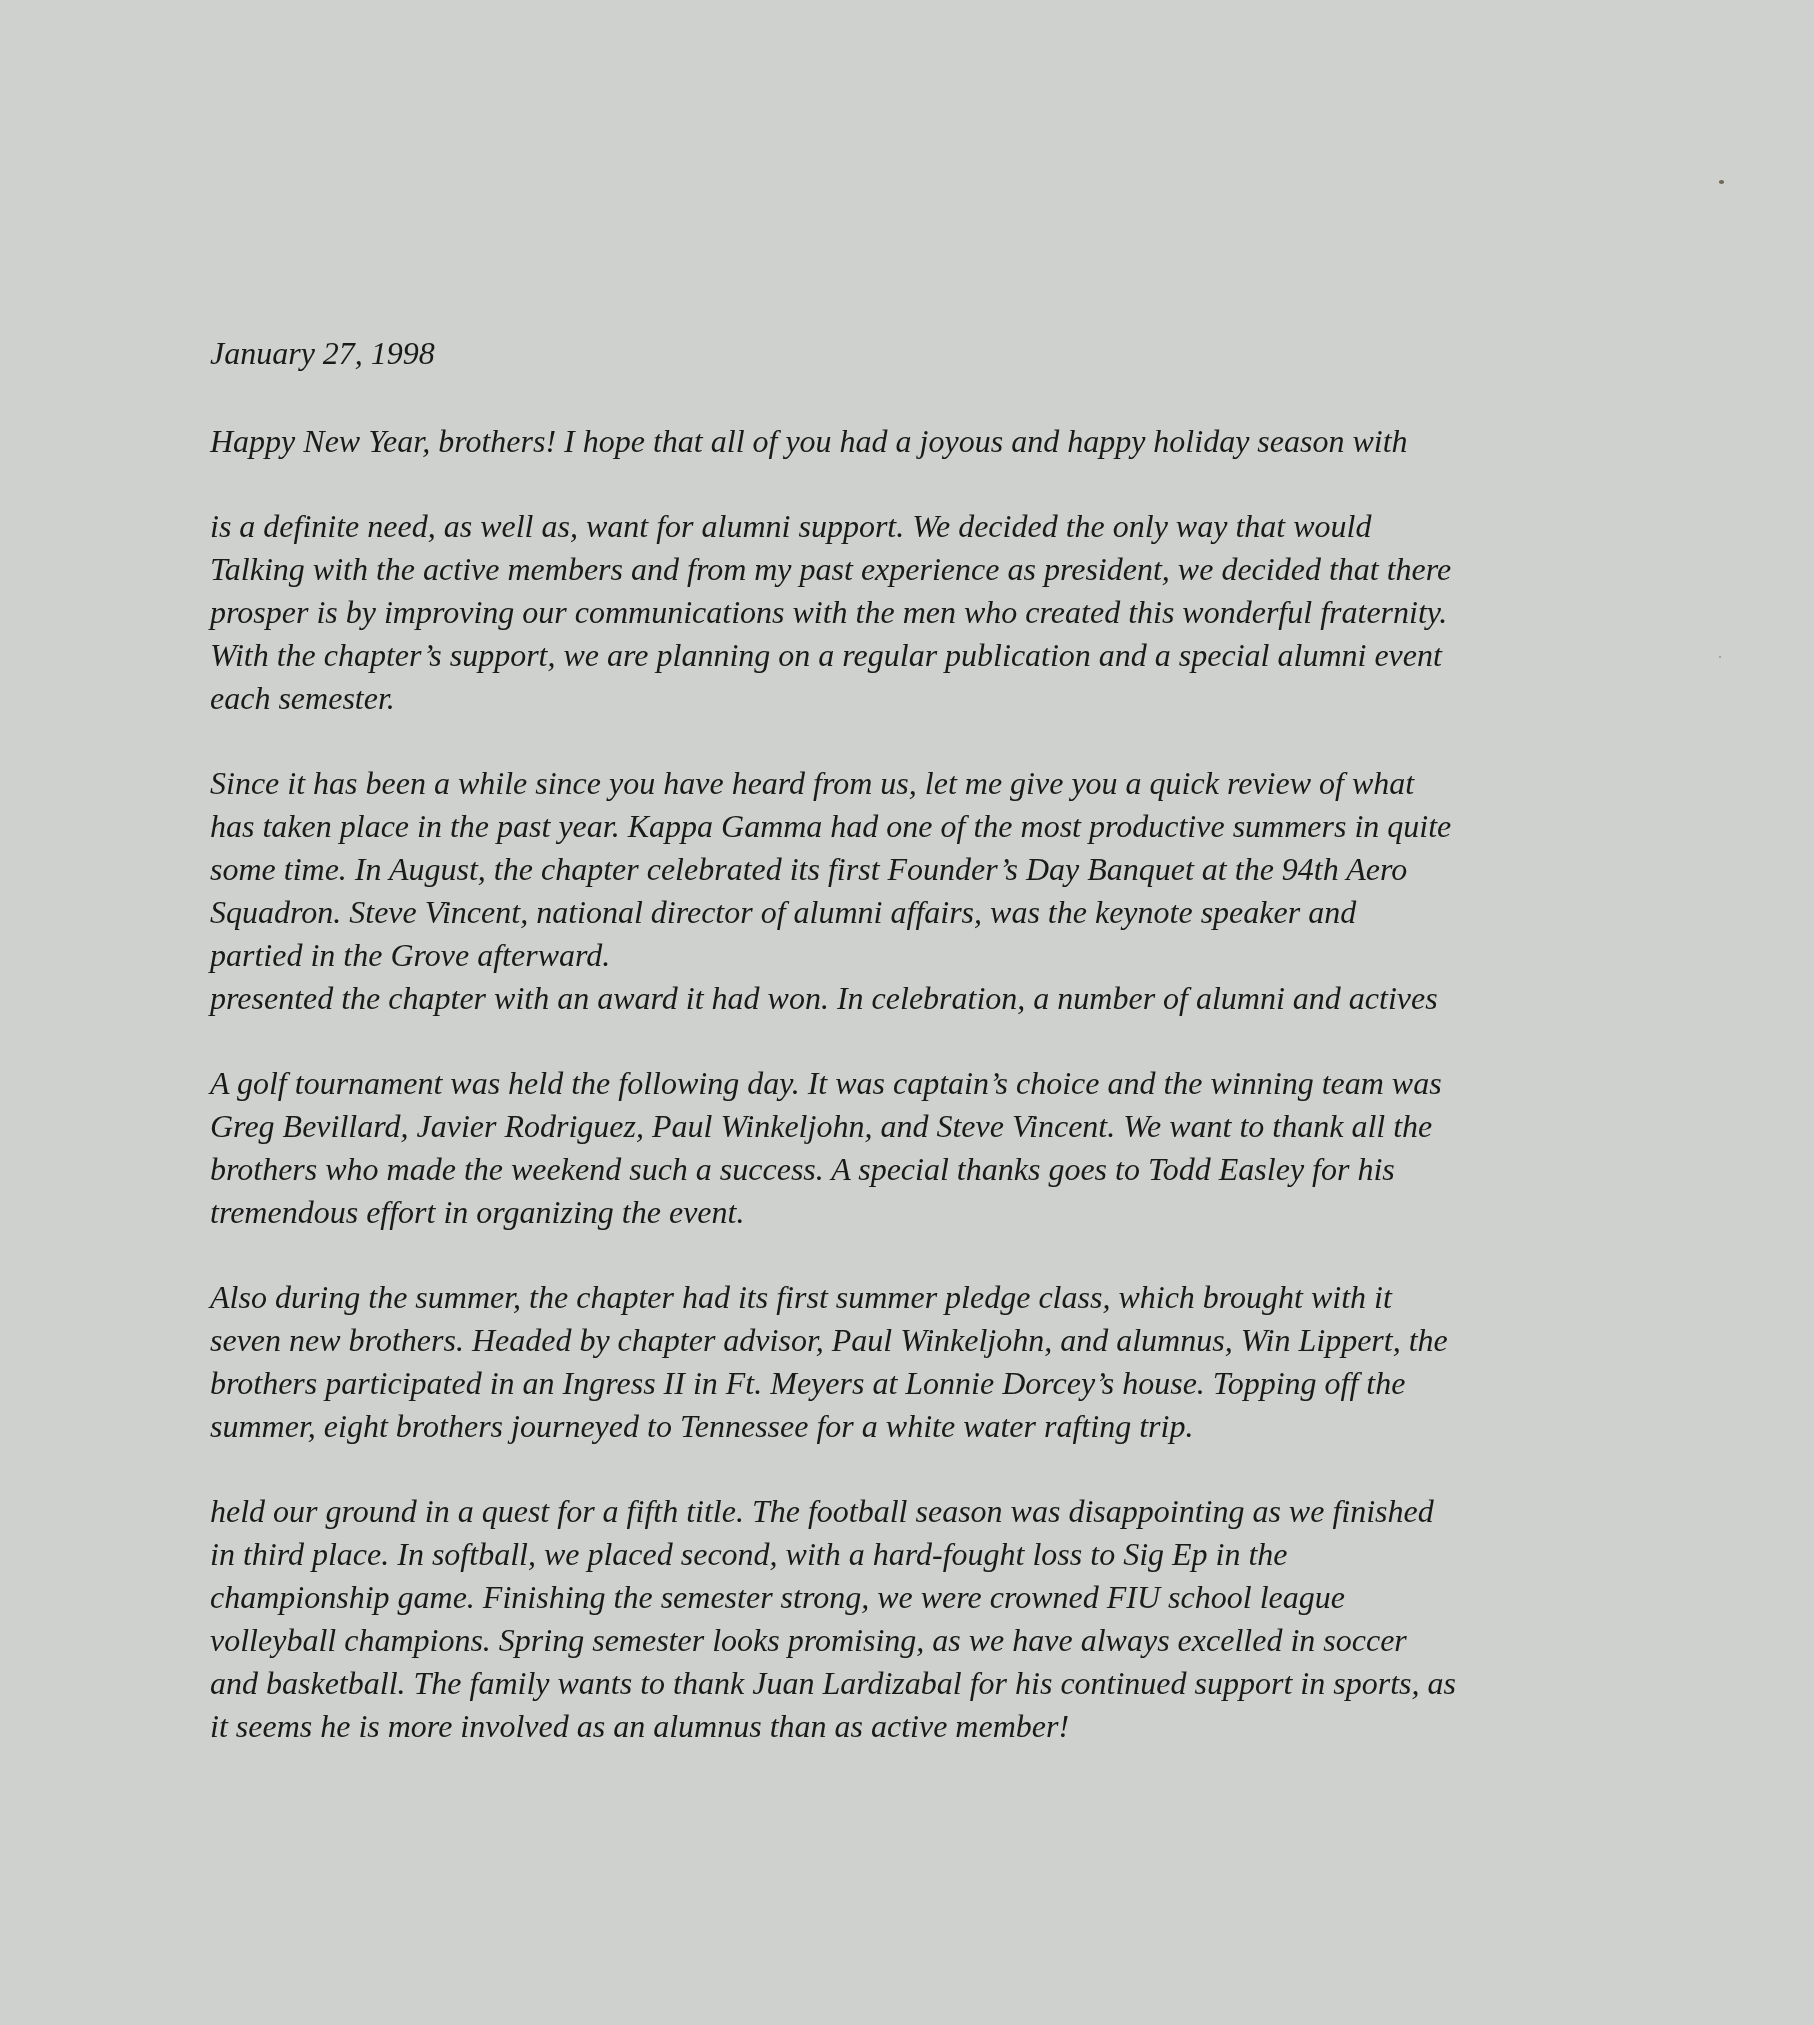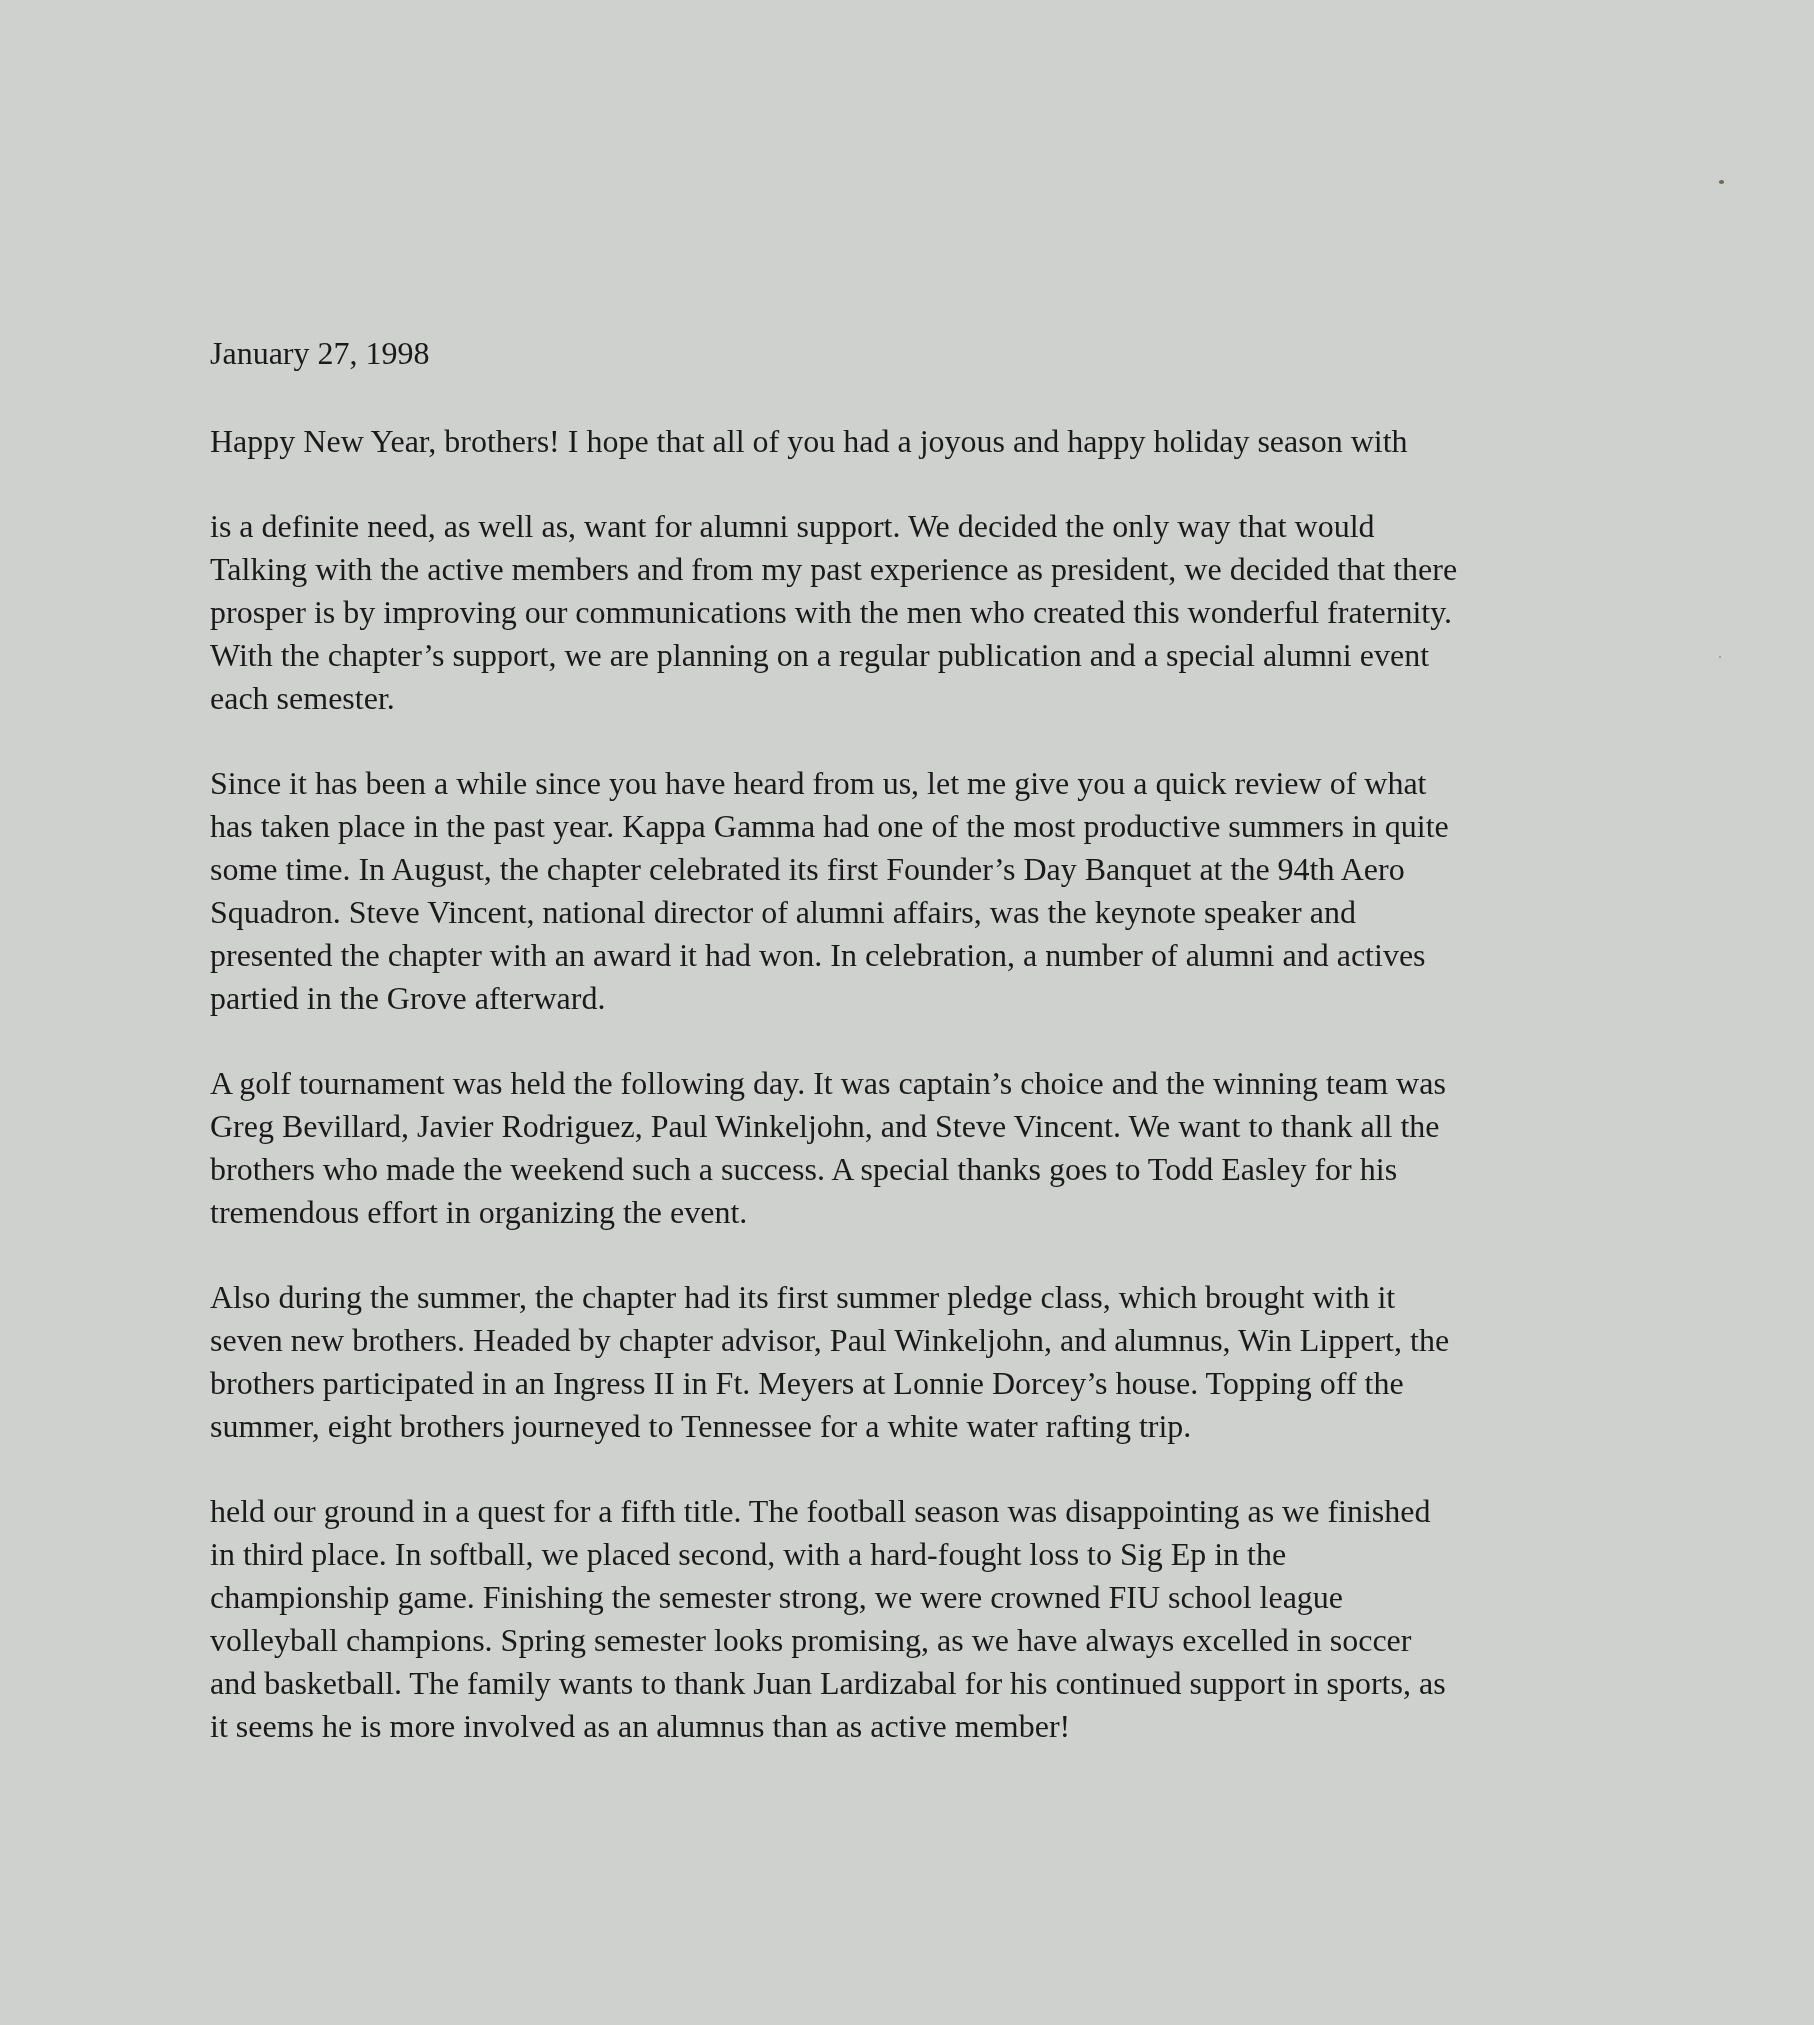--- a/index.html
+++ b/index.html
@@ -15,20 +15,21 @@
   }
   .page {
     position: absolute;
     left: 210px;
     top: 332px;
     width: 1426px;
     font-family: "Liberation Serif", "DejaVu Serif", serif;
     font-size: 32px;
     line-height: 43px;
     color: #1a1a1a;
+    font-style: italic;
   }
   .date {
     margin: 0 0 45px 0;
   }
   .para {
     margin: 0 0 42px 0;
   }
   .line {
     display: block;
     white-space: nowrap;
@@ -71,22 +72,22 @@
     <span class="line">prosper is by improving our communications with the men who created this wonderful fraternity.</span>
     <span class="line">With the chapter’s support, we are planning on a regular publication and a special alumni event</span>
     <span class="line">each semester.</span>
   </div>
 
   <div class="para">
     <span class="line">Since it has been a while since you have heard from us, let me give you a quick review of what</span>
     <span class="line">has taken place in the past year. Kappa Gamma had one of the most productive summers in quite</span>
     <span class="line">some time. In August, the chapter celebrated its first Founder’s Day Banquet at the 94th Aero</span>
     <span class="line">Squadron. Steve Vincent, national director of alumni affairs, was the keynote speaker and</span>
+    <span class="line">partied in the Grove afterward.</span>
     <span class="line">presented the chapter with an award it had won. In celebration, a number of alumni and actives</span>
-    <span class="line">partied in the Grove afterward.</span>
   </div>
 
   <div class="para">
     <span class="line">A golf tournament was held the following day. It was captain’s choice and the winning team was</span>
     <span class="line">Greg Bevillard, Javier Rodriguez, Paul Winkeljohn, and Steve Vincent. We want to thank all the</span>
     <span class="line">brothers who made the weekend such a success. A special thanks goes to Todd Easley for his</span>
     <span class="line">tremendous effort in organizing the event.</span>
   </div>
 
   <div class="para">

